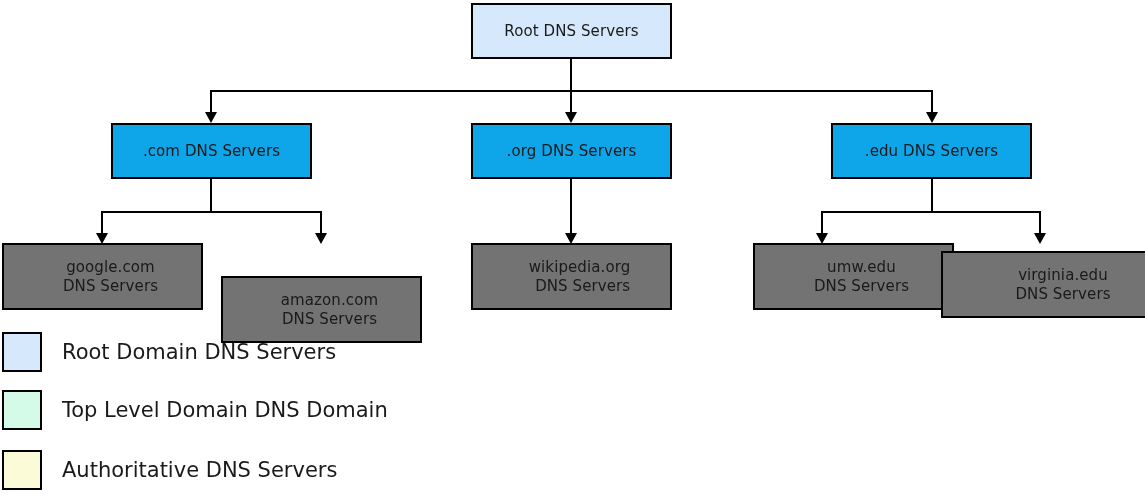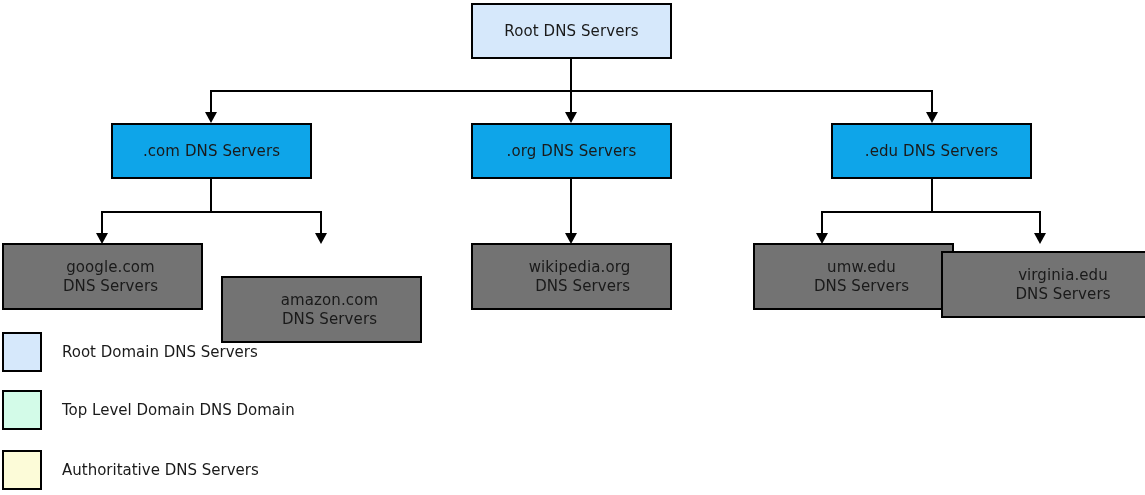--- a/index.html
+++ b/index.html
@@ -60,21 +60,21 @@
   .legend-swatch {
     position: absolute;
     box-sizing: border-box;
     width: 40px;
     height: 40px;
     border: 2px solid #000000;
     z-index: 3;
   }
   .legend-text {
     position: absolute;
-    font-size: 15px;
+    font-size: 21px;
     line-height: 20px;
     color: #1a1a1a;
     white-space: nowrap;
     z-index: 3;
   }
 </style>
 </head>
 <body>
 
 <div id="diagram-root">

